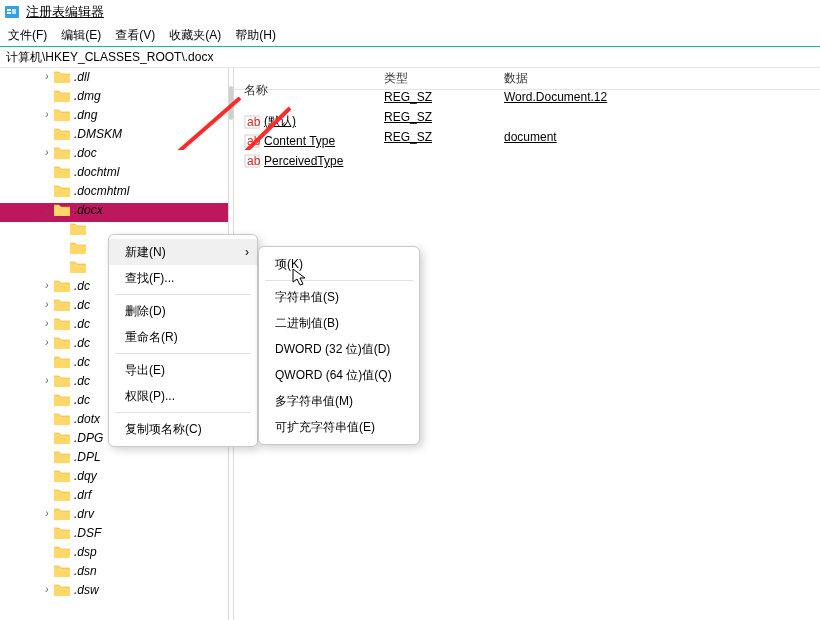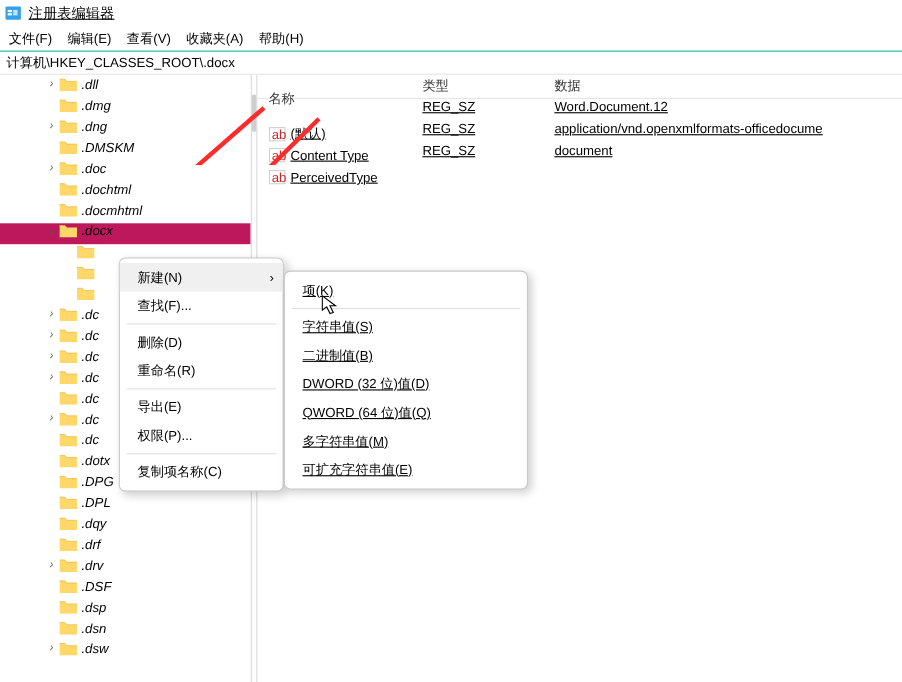--- a/index.html
+++ b/index.html
@@ -38,21 +38,21 @@
   .col-data{flex:1;white-space:nowrap;overflow:hidden;}
   .str-icon{width:16px;height:16px;flex:0 0 auto;}
   
   .ctxmenu{position:absolute;background:#fff;border:1px solid #c8c8c8;box-shadow:3px 3px 8px rgba(0,0,0,.18);border-radius:6px;padding:4px 0;z-index:20;}
   .ctxmenu .mi{height:26px;display:flex;align-items:center;padding:0 24px 0 16px;white-space:nowrap;position:relative;}
   .ctxmenu .mi.hover{background:#f0f0f0;}
   .ctxmenu .mi.top{font-weight:700;}
   .ctxmenu .mi .sub-ar{position:absolute;right:8px;}
   .ctxmenu .sep{height:1px;background:#e0e0e0;margin:3px 6px;}
   #menu1{left:108px;top:234px;width:150px;}
-  #menu2{left:258px;top:246px;width:222px;text-decoration:underline;}
+  #menu2{left:258px;top:246px;width:162px;}
   
   .cursor{position:absolute;left:292px;top:268px;z-index:25;}
   
   #arrows{position:absolute;inset:0;pointer-events:none;z-index:30;}
 </style>
 </head>
 <body>
 
 <div class="titlebar">
   <span>
@@ -361,21 +361,20 @@
         </div>
         <div class="val-row">
           <div class="col-name">
             <svg class="str-icon" viewBox="0 0 16 16">
               <rect x="1" y="2" width="14" height="12" fill="#fff" stroke="#d0d0d0"></rect>
               <text x="3" y="12" font-size="9" fill="#d02828" font-family="Segoe UI">ab</text>
             </svg>
             <span>Content Type</span>
           </div>
           <div class="col-type">REG_SZ</div>
-          <div class="col-data">application/vnd.openxmlformats-officedocume</div>
         </div>
         <div class="val-row">
           <div class="col-name">
             <svg class="str-icon" viewBox="0 0 16 16">
               <rect x="1" y="2" width="14" height="12" fill="#fff" stroke="#d0d0d0"></rect>
               <text x="3" y="12" font-size="9" fill="#d02828" font-family="Segoe UI">ab</text>
             </svg>
             <span>PerceivedType</span>
           </div>
           <div class="col-type">REG_SZ</div>

